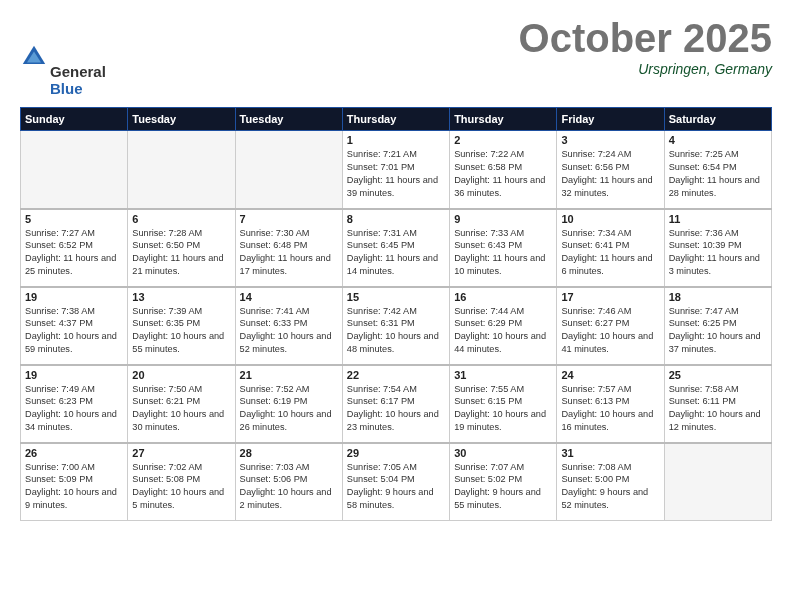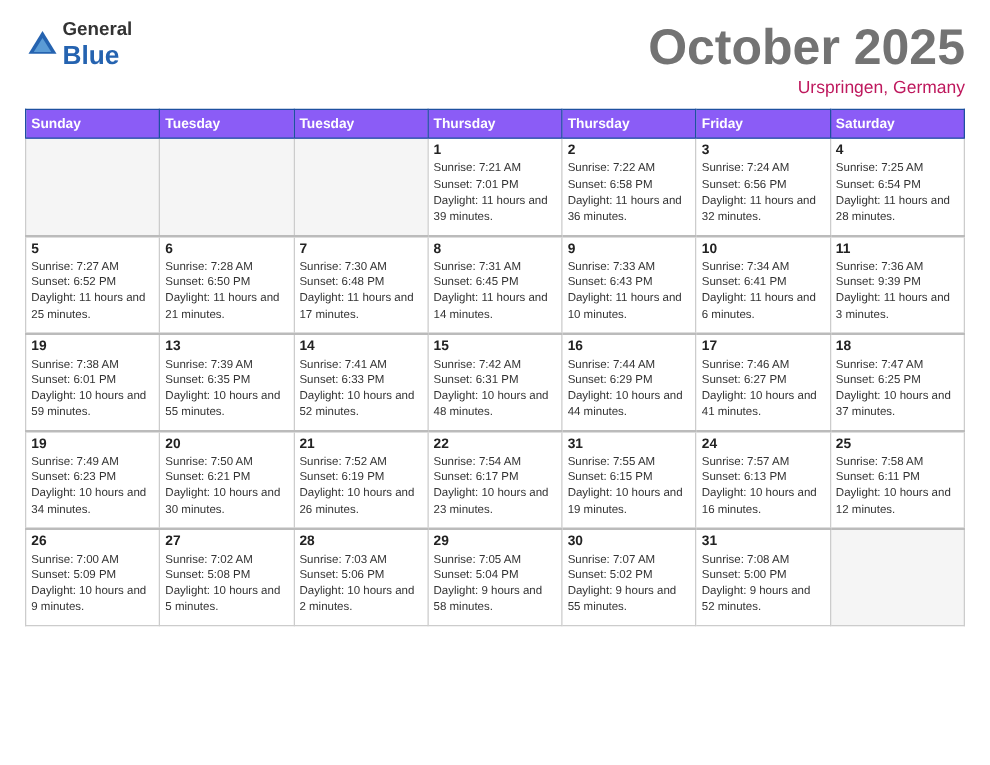--- a/index.html
+++ b/index.html
@@ -22,55 +22,57 @@
       margin-bottom: 10px;
     }
     .logo {
       display: flex;
       align-items: center;
     }
     .logo-text {
       display: flex;
       flex-direction: column;
       line-height: 1.1;
+      margin-top: 48px;
     }
     .logo-general {
       font-size: 15px;
       font-weight: bold;
       color: #333;
     }
     .logo-blue {
-      font-size: 21px;
+      font-size: 15px;
       font-weight: bold;
       color: #2563b0;
     }
     .logo-icon {
       width: 28px;
       height: 28px;
       margin-right: 2px;
     }
     .title-block {
       text-align: right;
     }
     .month-title {
       font-size: 40px;
       font-weight: bold;
       color: #737373;
     }
     .subtitle {
       font-size: 14px;
-      color: #be185d;
+      color: #14532d;
+      font-style: italic;
     }
     .calendar {
       width: 100%;
       border-collapse: collapse;
       font-size: 10px;
     }
     .calendar th {
-      background: #8b5cf6;
+      background: #0f172a;
       color: #fff;
       padding: 5px 4px;
       text-align: left;
       font-size: 11px;
       font-weight: bold;
       border: 1px solid #1e50a0;
     }
     .calendar td {
       border: 1px solid #ccc;
       vertical-align: top;
@@ -204,30 +206,30 @@
           <td>
             <span class="day-num">10</span>
             <div class="day-info">Sunrise: 7:34 AM
 Sunset: 6:41 PM
 Daylight: 11 hours
 and 6 minutes.</div>
           </td>
           <td>
             <span class="day-num">11</span>
             <div class="day-info">Sunrise: 7:36 AM
-Sunset: 9:39 PM
+Sunset: 10:39 PM
 Daylight: 11 hours
 and 3 minutes.</div>
           </td>
         </tr>
         <tr class="row-divider">
           <td>
             <span class="day-num">19</span>
             <div class="day-info">Sunrise: 7:38 AM
-Sunset: 6:01 PM
+Sunset: 4:37 PM
 Daylight: 10 hours
 and 59 minutes.</div>
           </td>
           <td>
             <span class="day-num">13</span>
             <div class="day-info">Sunrise: 7:39 AM
 Sunset: 6:35 PM
 Daylight: 10 hours
 and 55 minutes.</div>
           </td>

